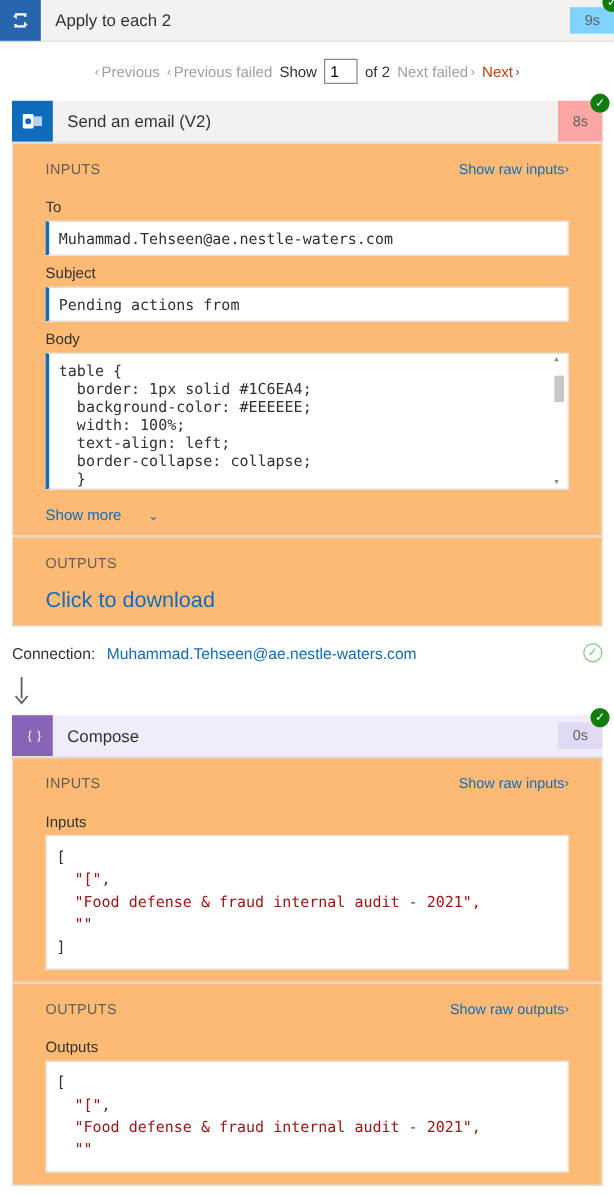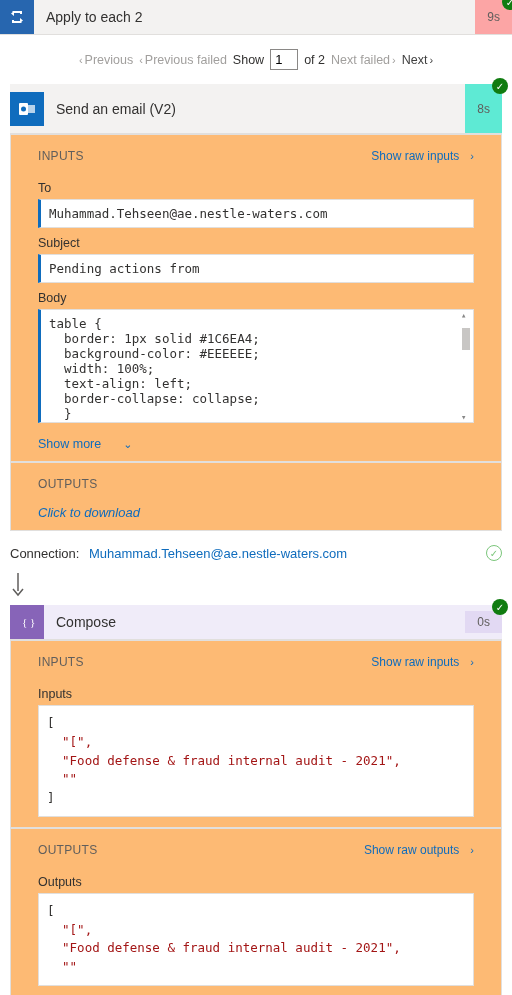--- a/index.html
+++ b/index.html
@@ -26,23 +26,23 @@
     height: 34px;
     display: flex;
     align-items: center;
     justify-content: center;
   }
   .banner-icon.blue { background: #2766af; color: #fff; }
   .banner-icon.outlook { background: #0f6cbd; color: #fff; }
   .banner-icon.purple { background: #8764b8; color: #fff; }
   .banner-title { flex: 1; padding: 0 12px; font-size: 14px; }
   .banner-right { padding: 0 12px; font-size: 12px; color: #605e5c; }
-  .banner-right.lightblue { background: #5eead4; height: 49px; display: flex; align-items: center; }
+  .banner-right.lightblue { background: #fca5a5; height: 34px; display: flex; align-items: center; }
   .banner-right.lightpurple { background: #e2d9f3; height: 22px; display: flex; align-items: center; }
-  .banner-right.gray { background: #fca5a5; height: 34px; display: flex; align-items: center; }
+  .banner-right.gray { background: #7dd3fc; height: 22px; display: flex; align-items: center; }
   .success-badge {
     position: absolute;
     right: -6px;
     top: -6px;
     width: 16px;
     height: 16px;
     border-radius: 50%;
     background: #107c10;
     color: #fff;
     display: flex;
@@ -53,21 +53,21 @@
   }
   .pagination {
     display: flex;
     align-items: center;
     justify-content: center;
     padding: 14px 10px;
     background: #fff;
     gap: 6px;
     font-size: 12.5px;
   }
-  .pagination .link { color: #404040; cursor: pointer; display: flex; align-items: center; gap: 2px;}
+  .pagination .link { color: #c2410c; cursor: pointer; display: flex; align-items: center; gap: 2px;}
   .pagination .disabled { color: #a19f9d; display: flex; align-items: center; gap: 2px;}
   .pagination input {
     width: 28px;
     border: 1px solid #8a8886;
     text-align: left;
     padding: 2px 4px;
     font-size: 13px;
   }
   .main { background: #fff; padding: 0 10px 14px 10px; }
   .action-block { position: relative; margin: 0 0 0 0; }
@@ -77,21 +77,21 @@
     padding: 10px 27px;
   }
   .section-header {
     display: flex;
     justify-content: space-between;
     align-items: center;
     padding: 4px 0 10px 0;
     font-size: 12px;
   }
   .section-header .title { color: #605e5c; letter-spacing: .3px; }
-  .section-header .raw { color: #0f6cbd; cursor: pointer; display: flex; align-items: center; gap: 11px;}
+  .section-header .raw { color: #0f6cbd; cursor: pointer; display: flex; align-items: center; gap: 0;}
   .field-label { font-size: 12.5px; color: #323130; margin: 8px 0 4px 0; }
   .field-box {
     border-left: 3px solid #0f6cbd;
     border-top: 1px solid #e1dfdd;
     border-right: 1px solid #e1dfdd;
     border-bottom: 1px solid #e1dfdd;
     padding: 6px 8px;
     font-family: Consolas, monospace;
     font-size: 12.5px;
     background: #fff;
@@ -106,21 +106,21 @@
   .scroll-thumb { position:absolute; top:16px; width:8px; height:22px; background:#c8c6c4; right:1px;}
   .show-more {
     color: #0f6cbd;
     font-size: 12.5px;
     margin-top: 14px;
     cursor: pointer;
     display: flex;
     align-items: center;
     gap: 22px;
   }
-  .click-link { color: #0f6cbd; font-size: 13px; cursor: pointer; font-style: italic; }
+  .click-link { color: #0f6cbd; font-size: 18px; cursor: pointer; }
   .conn-row {
     display: flex;
     align-items: center;
     justify-content: space-between;
     padding: 14px 0 4px 0;
     font-size: 13px;
   }
   .conn-row .lbl { color: #323130; }
   .conn-row .val { color: #0f6cbd; margin-left: 6px;}
   .check-circle {

